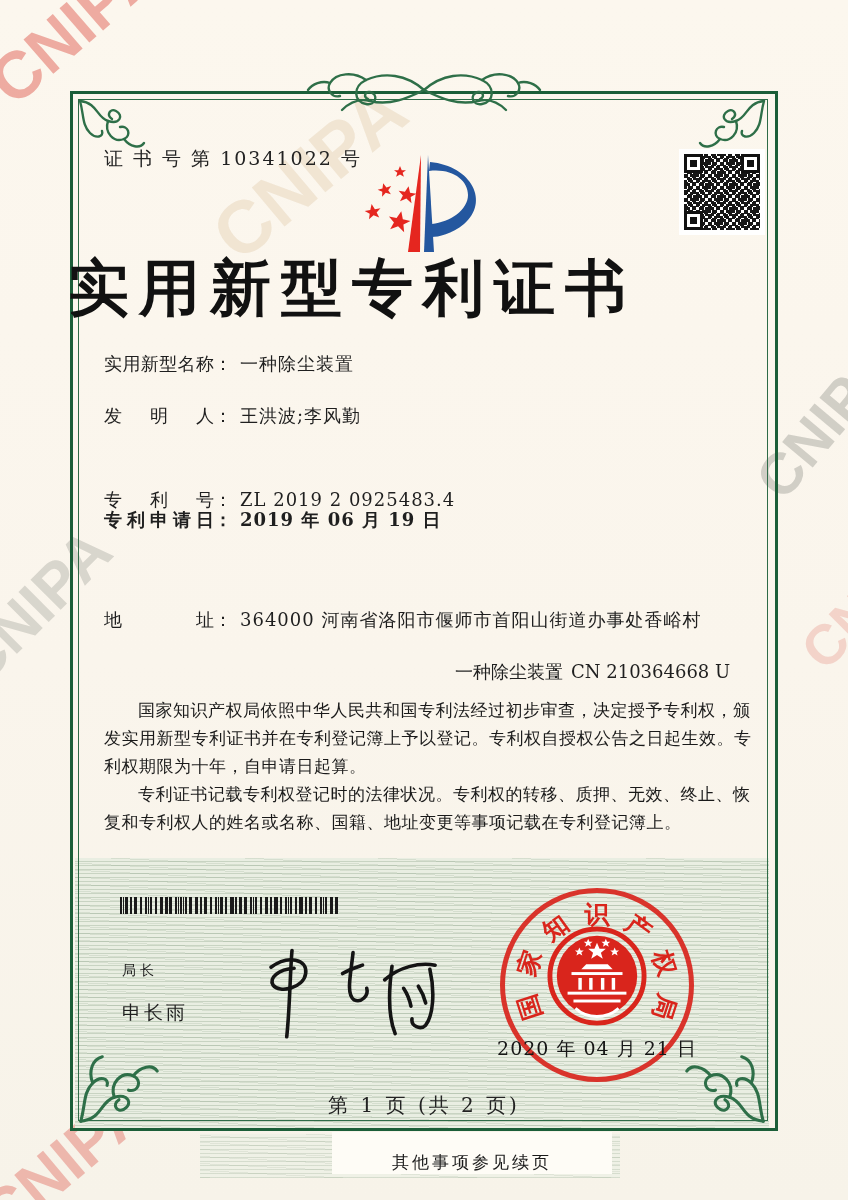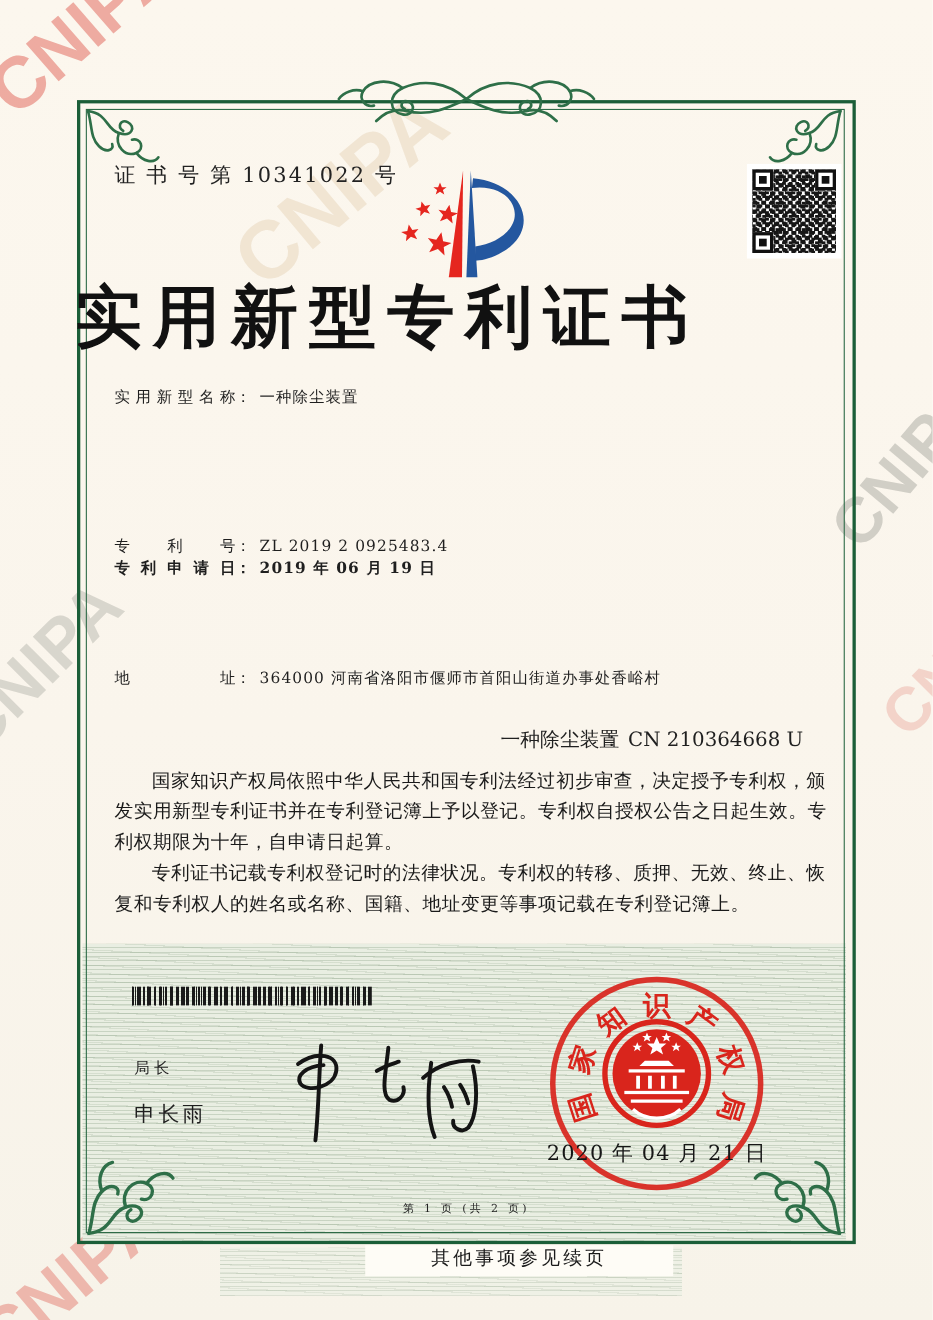--- a/index.html
+++ b/index.html
@@ -46,21 +46,21 @@
         repeating-conic-gradient(#161616 0% 25%, transparent 0% 50%);
       background-size:8px 8px,6px 6px;background-position:0 0,3px 2px;}
   .finder{position:absolute;width:19px;height:19px;border:3px solid #111;background:#fff;box-sizing:border-box;}
   .finder::after{content:"";position:absolute;left:3px;top:3px;width:7px;height:7px;background:#111;}
   .f-tl{left:0;top:0;} .f-tr{right:0;top:0;} .f-bl{left:0;bottom:0;}
 
   .title{position:absolute;left:0;top:248px;width:704px;text-align:center;
          font-size:61px;font-weight:bold;letter-spacing:10px;color:#111;}
 
   
-  .field{position:absolute;left:104px;font-size:14px;white-space:nowrap;}
+  .field{position:absolute;left:104px;font-size:18px;white-space:nowrap;}
   .field .lbl{display:inline-block;width:110px;text-align:justify;text-align-last:justify;vertical-align:bottom;}
   .field .colon{display:inline-block;margin-right:8px;}
   .field .val{letter-spacing:1px;}
   .f0{top:352px;} .f1{top:404px;} .f2{top:456px;margin-top:32px;} .f3{top:508px;font-weight:bold;}
   .f4{top:559px;} .f5{top:608px;} .f6{top:660px;}
   .field-second{position:absolute;left:455px;top:660px;font-size:18px;white-space:nowrap;}
   .field-second .lbl{display:inline-block;width:92px;text-align:justify;text-align-last:justify;vertical-align:bottom;}
   .field-second .colon{display:inline-block;margin-right:6px;}
 
   
@@ -84,23 +84,23 @@
   .seal-ring{position:absolute;left:0;top:0;width:194px;height:194px;border-radius:50%;
              border:5px solid rgba(216,36,28,0.92);box-sizing:border-box;}
   .seal-char{position:absolute;left:50%;top:50%;font-size:25px;font-weight:bold;
              color:#d9251c;font-family:"DejaVu Serif","Liberation Serif",serif;}
   .emblem{position:absolute;left:46px;top:34px;width:102px;height:108px;}
   .seal-date{position:absolute;left:50%;top:148px;transform:translateX(-50%);
              font-size:19px;color:#161616;white-space:nowrap;letter-spacing:1px;z-index:4;}
 
   
   .page-info{position:absolute;left:0;top:1092px;width:848px;text-align:center;
-             font-size:10px;letter-spacing:3px;color:#222;}
-  .cont-box{position:absolute;left:332px;top:1132px;width:280px;height:28px;background:#fefcf6;
-            display:flex;align-items:flex-start;justify-content:center;z-index:5;}
+             font-size:20px;letter-spacing:3px;color:#222;}
+  .cont-box{position:absolute;left:332px;top:1132px;width:280px;height:42px;background:#fefcf6;
+            display:flex;align-items:flex-end;justify-content:center;z-index:5;}
   .cont-box span{font-size:17px;letter-spacing:3px;color:#1a1a1a;}
 </style>
 </head>
 <body>
 
 <div id="page">
 
   <div class="wm wm-tl">CNIPA</div>
   <div class="wm wm-tc">CNIPA</div>
   <div class="wm wm-r">CNIPA</div>
@@ -183,20 +183,23 @@
       <div class="finder f-tl"></div>
       <div class="finder f-tr"></div>
       <div class="finder f-bl"></div>
     </div>
   </div>
 
   <div class="title">实用新型专利证书</div>
 
   <div class="field f0">
     <span class="lbl">实用新型名称</span><span class="colon">：</span><span class="val">一种除尘装置</span>
+  </div>
+  <div class="field f1">
+    <span class="lbl">发明人</span><span class="colon">：</span><span class="val">王洪波;李风勤</span>
   </div>
   <div class="field f2">
     <span class="lbl">专利号</span><span class="colon">：</span><span class="val">ZL 2019 2 0925483.4</span>
   </div>
   <div class="field f3">
     <span class="lbl">专利申请日</span><span class="colon">：</span><span class="val">2019 年 06 月 19 日</span>
   </div>
   <div class="field f5">
     <span class="lbl">地址</span><span class="colon">：</span><span class="val">364000 河南省洛阳市偃师市首阳山街道办事处香峪村</span>
   </div>

